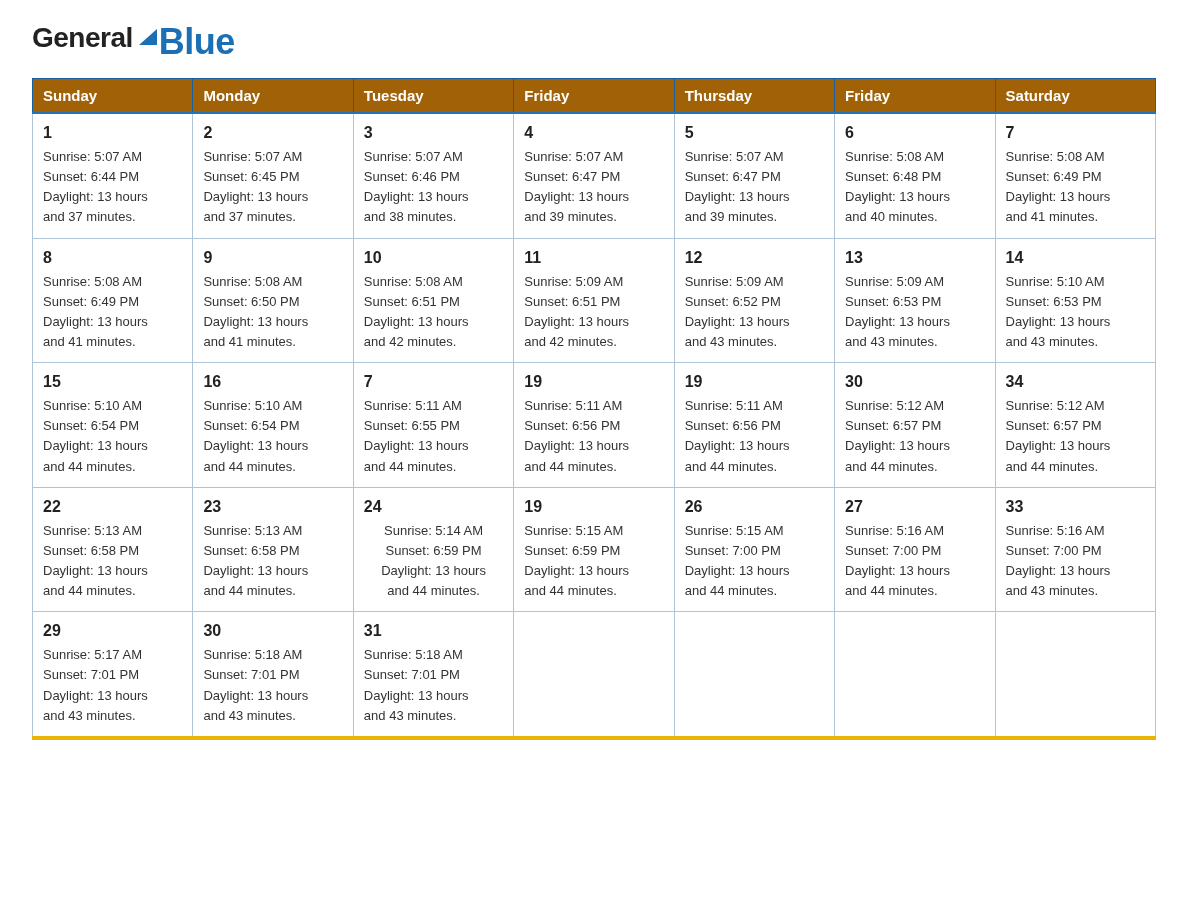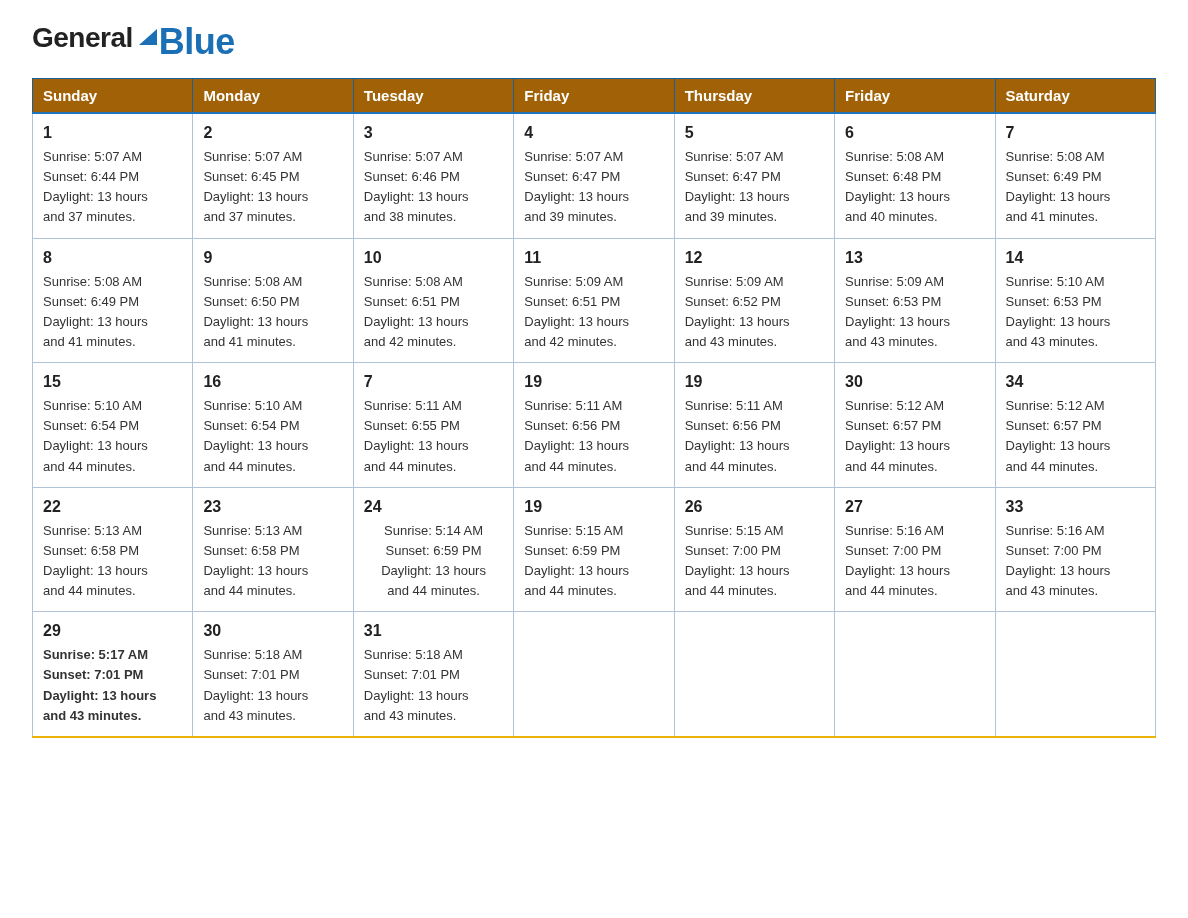--- a/index.html
+++ b/index.html
@@ -95,21 +95,21 @@
       border-top: 2px solid #2174b9;
     }
     .calendar-table tbody tr td:first-child {
       border-left: 1px solid #b0c4d8;
     }
     
     .calendar-table tbody tr td {
       border-bottom: 1px solid #b0c4d8;
     }
     .calendar-table tbody tr:last-child td {
-      border-bottom: 2px solid #eab308;
+      border-bottom: 4px solid #eab308;
     }
   </style>
 </head>
 <body>
 
 <div class="header">
   <div class="logo">
     <div style="display:flex; align-items:center; gap:2px;">
       <span class="logo-general">General</span>
       <span style="display:inline-block; margin-left:2px; margin-top:2px;">
@@ -335,21 +335,21 @@
           <span class="day-number">33</span>
           <div class="day-info" style="white-space: pre-line;">Sunrise: 5:16 AM
 Sunset: 7:00 PM
 Daylight: 13 hours
 and 43 minutes.</div>
         </td>
       </tr>
       <tr>
         <td>
           <span class="day-number">29</span>
-          <div class="day-info" style="white-space: pre-line; font-weight: bold;">Sunrise: 5:17 AM
+          <div class="day-info" style="white-space: pre-line;">Sunrise: 5:17 AM
 Sunset: 7:01 PM
 Daylight: 13 hours
 and 43 minutes.</div>
         </td>
         <td>
           <span class="day-number">30</span>
           <div class="day-info" style="white-space: pre-line;">Sunrise: 5:18 AM
 Sunset: 7:01 PM
 Daylight: 13 hours
 and 43 minutes.</div>

